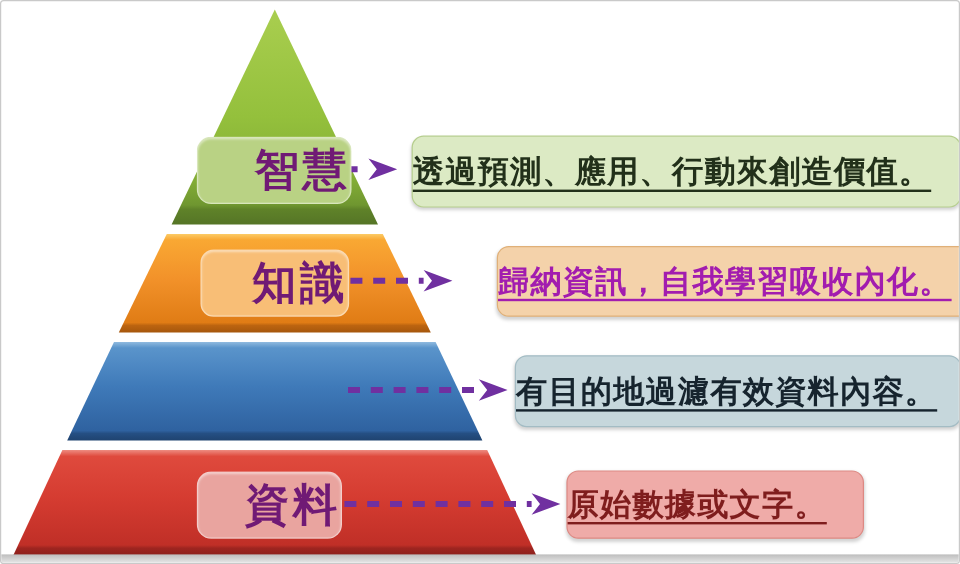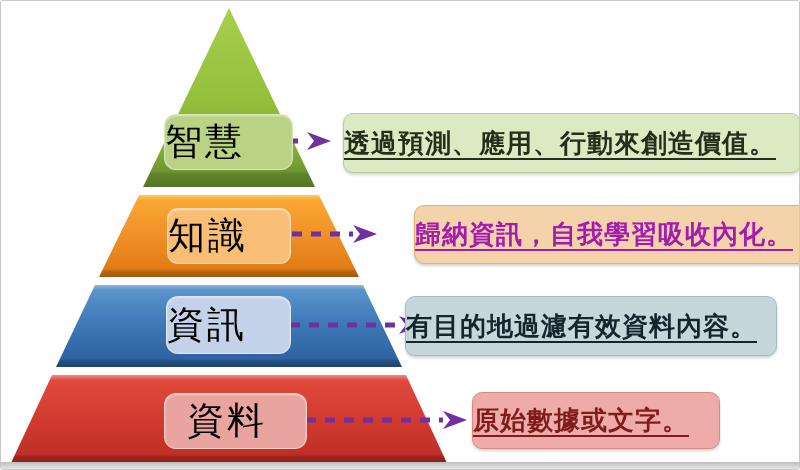--- a/index.html
+++ b/index.html
@@ -4,43 +4,43 @@
 <style>
   html,body{margin:0;padding:0;background:#fff;}
   .frame{
     position:relative;width:798px;height:468px;margin:0;
     background:#ffffff;border:1px solid #c9c9c9;border-radius:3px;
     overflow:hidden;
     font-family:"Liberation Serif", serif;
   }
   .pyramid-svg{position:absolute;left:0;top:0;}
   .pyr-label{
-    position:absolute;display:flex;align-items:center;justify-content:flex-start;
+    position:absolute;display:flex;align-items:center;justify-content:flex-end;
     border-radius:12px;border:1px solid rgba(255,255,255,0.45);
-    font-weight:normal;font-size:37px;color:#000000;letter-spacing:3px;
+    font-weight:bold;font-size:37px;color:#701a75;letter-spacing:3px;
     box-shadow:inset 0 1px 2px rgba(255,255,255,0.5);
   }
   .lbl-wisdom   {left:163px;top:113px;width:127px;height:54px;background:#b9d284;}
   .lbl-knowledge{left:166px;top:207px;width:122px;height:54px;background:#f8be76;border-radius:11px;}
   .lbl-information{left:165px;top:295px;width:123px;height:56px;background:#c3d2e8;}
-  .lbl-data     {left:163px;top:392px;width:119px;height:54px;background:#e9a49f;padding-left:22px;}
+  .lbl-data     {left:163px;top:392px;width:119px;height:54px;background:#e9a49f;}
   .note{
     position:absolute;display:flex;align-items:center;justify-content:flex-start;
     border-radius:10px;font-weight:bold;font-size:26px;letter-spacing:1px;
     box-shadow:0 2px 3px rgba(0,0,0,0.18);
     white-space:nowrap;
   }
   .note span{
     text-decoration:underline;
     text-decoration-thickness:2px;
     text-underline-offset:6px;
   }
   .note-wisdom     {left:342px;top:112px;width:456px;height:58px;background:#dceac4;border:1px solid #b6ce8e;color:#22301a;}
   .note-knowledge  {left:377px;top:204px;width:412px;height:57px;background:#f4d2aa;border:1px solid #e0b078;color:#a21caf;margin-left:36px;}
-  .note-information{left:404px;top:295px;width:370px;height:58px;background:#c6d7dc;border:1px solid #a3bcc4;color:#16242e;}
+  .note-information{left:428px;top:295px;width:370px;height:58px;background:#c6d7dc;border:1px solid #a3bcc4;color:#16242e;}
   .note-data       {left:471px;top:391px;width:246px;height:55px;background:#efaba8;border:1px solid #dd8983;color:#7f1d1d;}
   .bottom-strip{
     position:absolute;left:0;right:0;bottom:0;height:7px;
     background:linear-gradient(#bdbdbd,#e6e6e6);
   }
 </style>
 </head>
 <body>
 
 <div class="frame">
@@ -103,23 +103,20 @@
       <path d="M442,410 L466,419 L442,428 L449,419 Z" fill="#7030A0"></path>
     </g>
   </svg>
 
   <div class="pyr-label lbl-wisdom">
     <span>智慧</span>
   </div>
   <div class="pyr-label lbl-knowledge">
     <span>知識</span>
   </div>
-  <div class="pyr-label lbl-information">
-    <span>資訊</span>
-  </div>
   <div class="pyr-label lbl-data">
     <span>資料</span>
   </div>
 
   <div class="note note-wisdom">
     <span>透過預測、應用、行動來創造價值。</span>
   </div>
   <div class="note note-knowledge">
     <span>歸納資訊，自我學習吸收內化。</span>
   </div>

